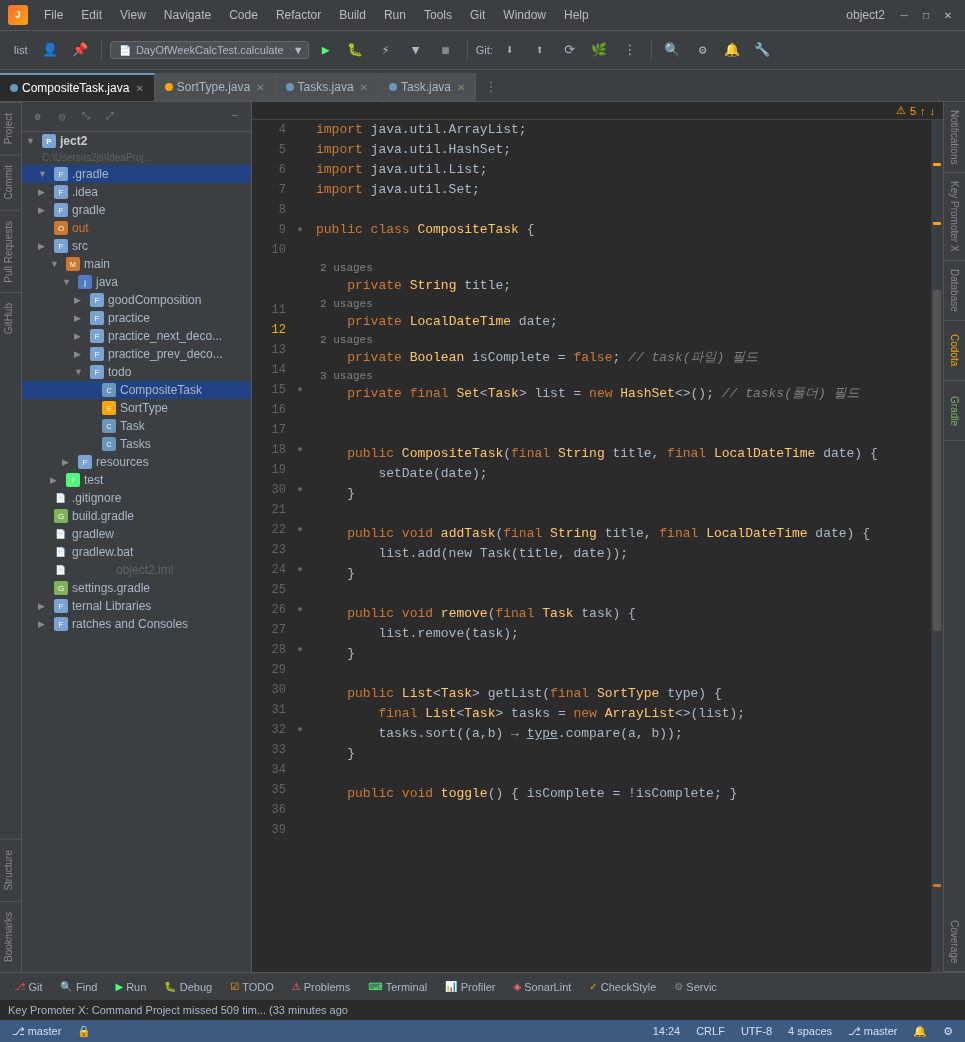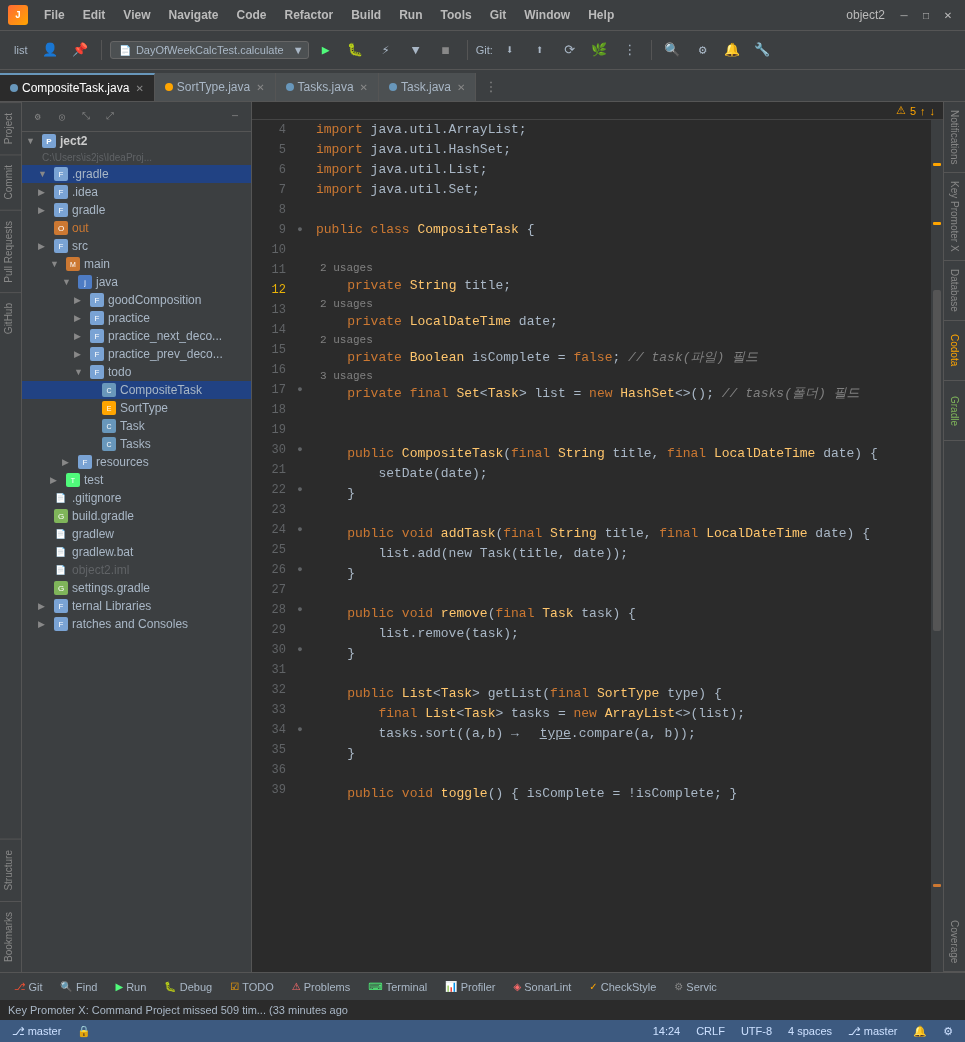--- a/index.html
+++ b/index.html
@@ -32,21 +32,20 @@
       margin-right: 6px;
       display: flex; align-items: center; justify-content: center;
       font-size: 10px; font-weight: bold; color: white;
     }
     .menu-item {
       color: #bbbbbb;
       padding: 2px 8px;
       cursor: pointer;
       font-size: 12px;
       font-family: Arial, sans-serif;
-      font-weight: bold;
     }
     .menu-spacer { flex: 1; }
     .menu-window-title {
       color: #bbbbbb;
       font-size: 12px;
       font-family: Arial, sans-serif;
     }
     .window-controls {
       display: flex; gap: 4px; margin-left: 8px;
     }
@@ -238,21 +237,21 @@
     }
 
     
     .kw { color: #cc7832; }
     .cls { color: #ffc66d; }
     .fn { color: #ffc66d; }
     .cm { color: #808080; font-style: italic; }
     .pu { color: #a9b7c6; }
     .usage { color: #808080; font-size: 11px; }
     .var { color: #a9b7c6; }
-    .underline { text-decoration: underline; margin-left: 13px; }
+    .underline { text-decoration: underline; }
 
     
     .side-panel-right {
       width: 18px;
       background: #3c3f41;
       border-left: 1px solid #555;
       display: flex;
       flex-direction: column;
       flex-shrink: 0;
     }
@@ -574,21 +573,21 @@
         <span>gradlew</span>
       </div>
       <div class="tree-item indent-1">
         <span class="tree-arrow"> </span>
         <span class="tree-icon" style="color:#888;">📄</span>
         <span>gradlew.bat</span>
       </div>
       <div class="tree-item indent-1">
         <span class="tree-arrow"> </span>
         <span class="tree-icon" style="color:#606366;">📄</span>
-        <span style="color:#606366;">object2.iml</span>
+        <span style="color:#606366;margin-left:44px;">object2.iml</span>
       </div>
       <div class="tree-item indent-1">
         <span class="tree-arrow"> </span>
         <span class="tree-icon icon-gradle" style="font-size:8px;">G</span>
         <span>settings.gradle</span>
       </div>
       <div class="tree-item indent-1">
         <span class="tree-arrow">▶</span>
         <span class="tree-icon icon-folder" style="font-size:8px;">F</span>
         <span>ternal Libraries</span>
@@ -613,21 +612,21 @@
     </div>
     <div class="editor-body">
       <div class="line-numbers">
         <div>4</div>
         <div>5</div>
         <div>6</div>
         <div>7</div>
         <div>8</div>
         <div style="height:20px;color:#606366;">9</div>
         <div>10</div>
-        <div style="height:20px;color:#606366;">11</div>
+        <div style="height:20px;color:#606366;margin-top:40px;">11</div>
         <div style="height:20px;color:#eab308;">12</div>
         <div style="height:20px;color:#606366;">13</div>
         <div>14</div>
         <div>15</div>
         <div>16</div>
         <div>17</div>
         <div>18</div>
         <div>19</div>
         <div>30</div>
         <div>21</div>

